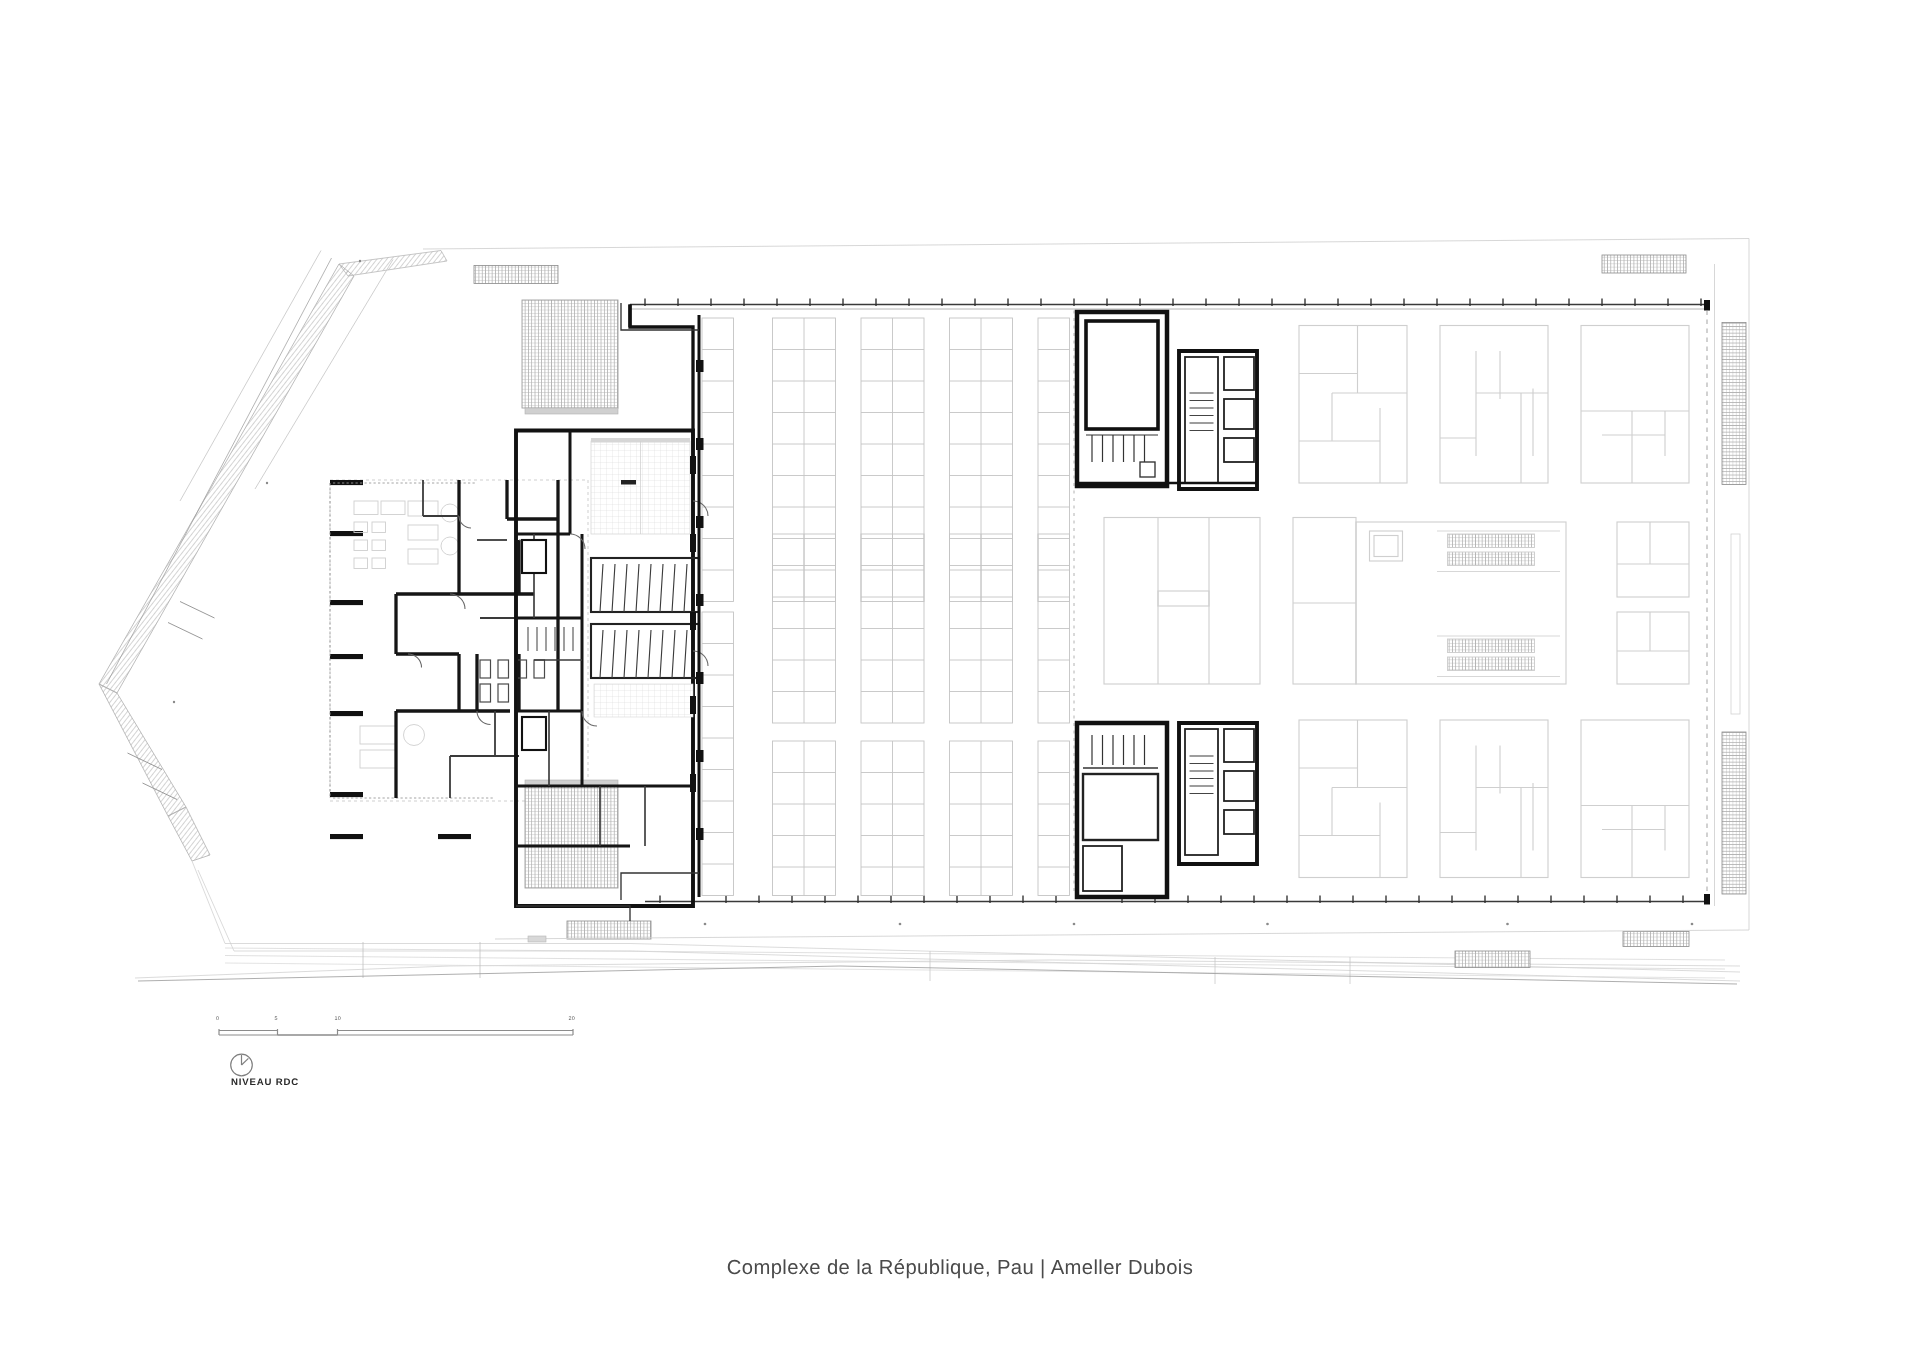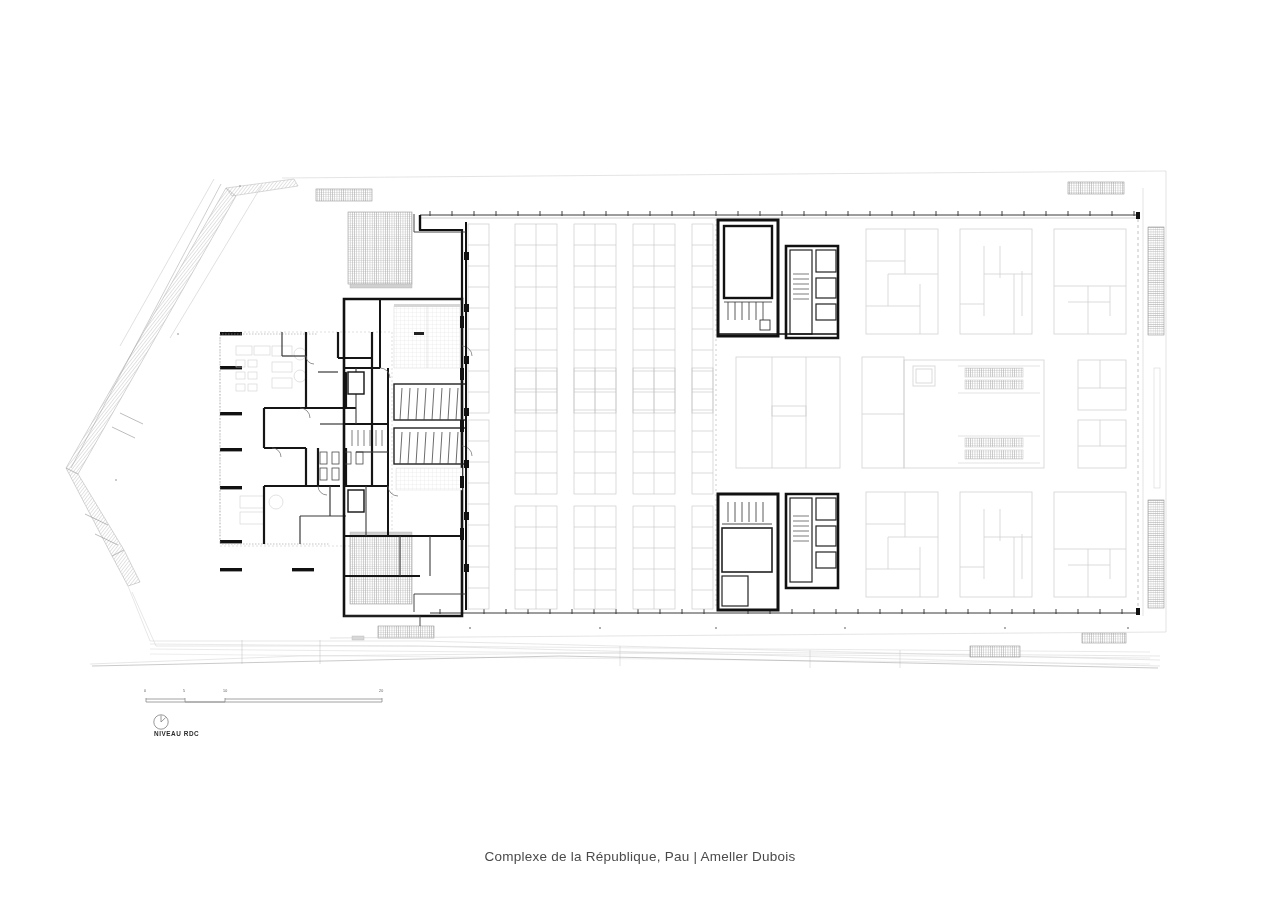--- a/index.html
+++ b/index.html
@@ -1,19 +1,19 @@
 <!DOCTYPE html>
 <html><head>
 <meta charset="utf-8">
 <style>
   html,body{margin:0;padding:0;background:#ffffff;}
   body{width:1280px;height:904px;position:relative;overflow:hidden;
        font-family:"Liberation Sans", sans-serif;color:#222;}
 
-  #sheet{position:absolute;left:0;top:16px;width:1280px;height:720px;background:#fff;}
+  #sheet{position:absolute;left:0;top:4px;width:1280px;height:720px;background:#fff;}
 
   
   .caption{position:absolute;left:0;top:833px;width:1280px;text-align:center;
            font-size:13.5px;color:#4a4a4a;letter-spacing:.25px;font-weight:400;}
 
   
   .legend{position:absolute;left:143px;top:670px;width:260px;height:60px;}
   .scale-svg{position:absolute;left:0;top:0;}
   .scale-lbl{position:absolute;font-size:3.6px;color:#555;letter-spacing:.2px;}
   .level-txt{position:absolute;left:11px;top:44px;font-size:6.4px;color:#2a2a2a;

